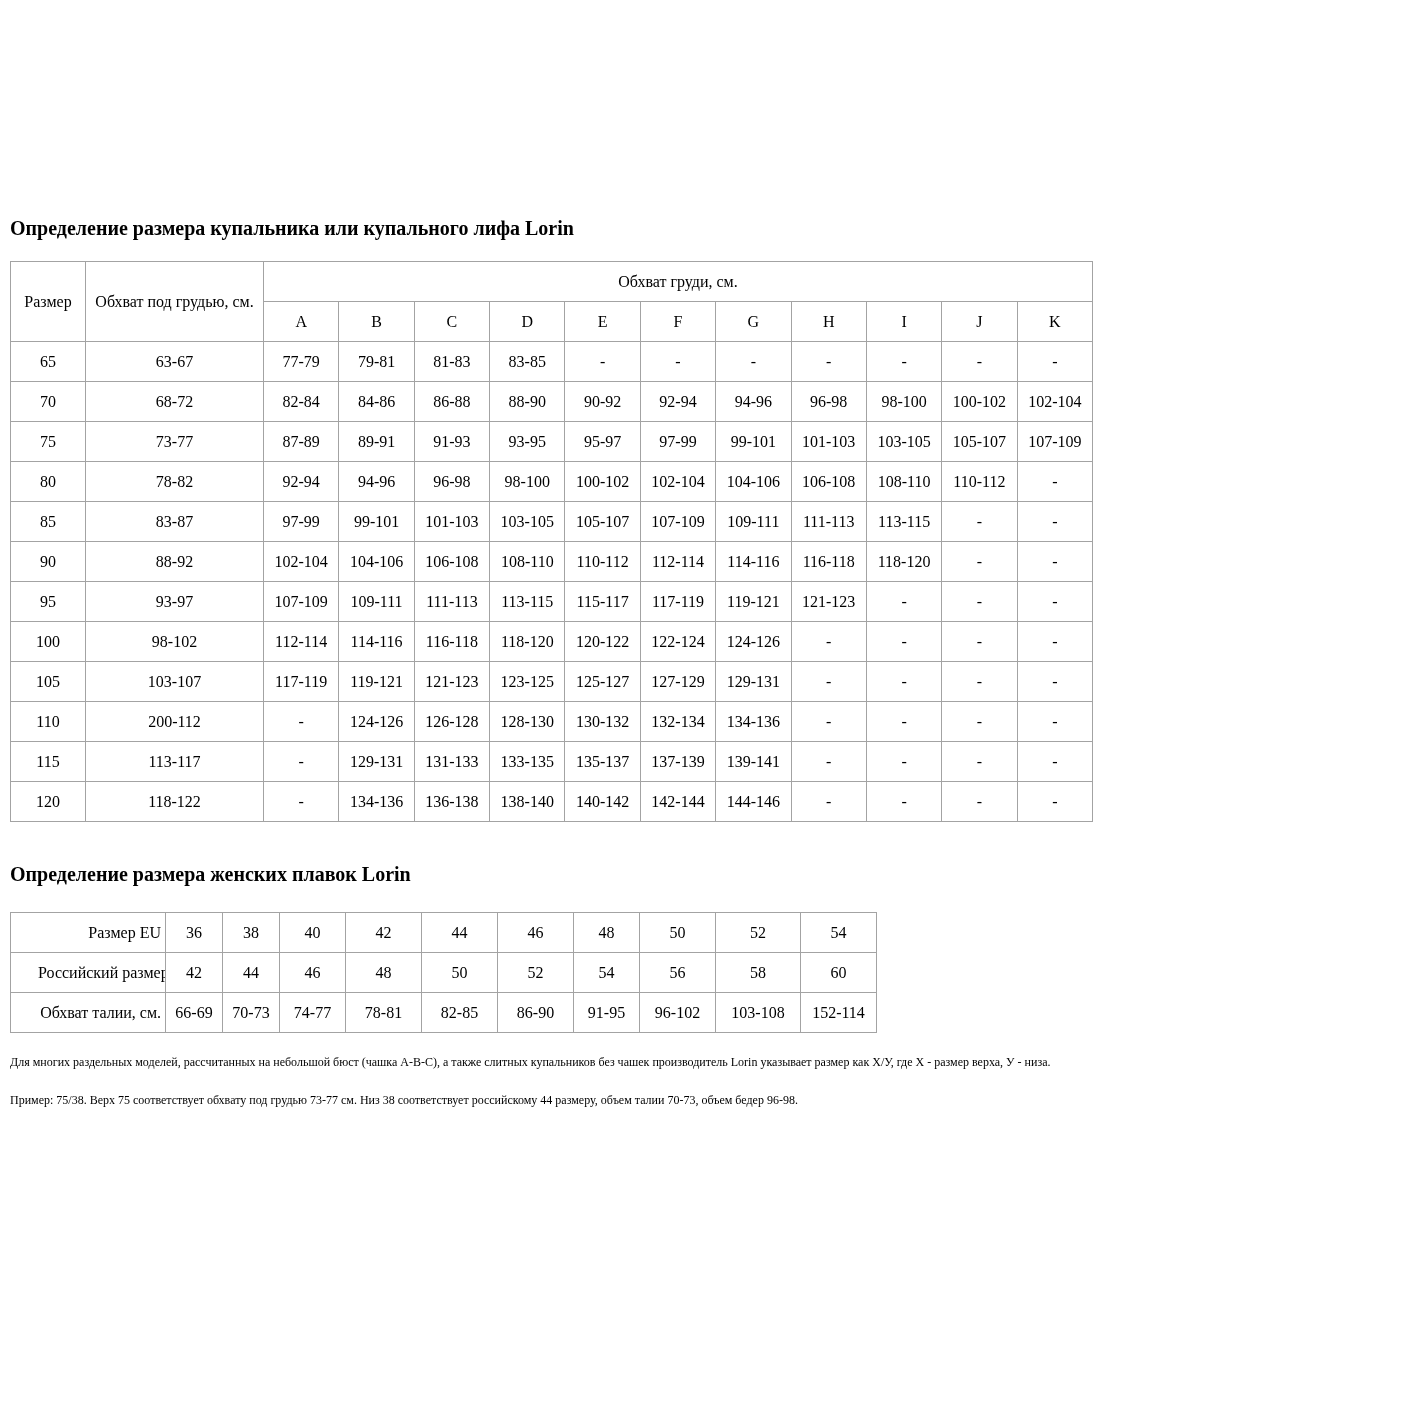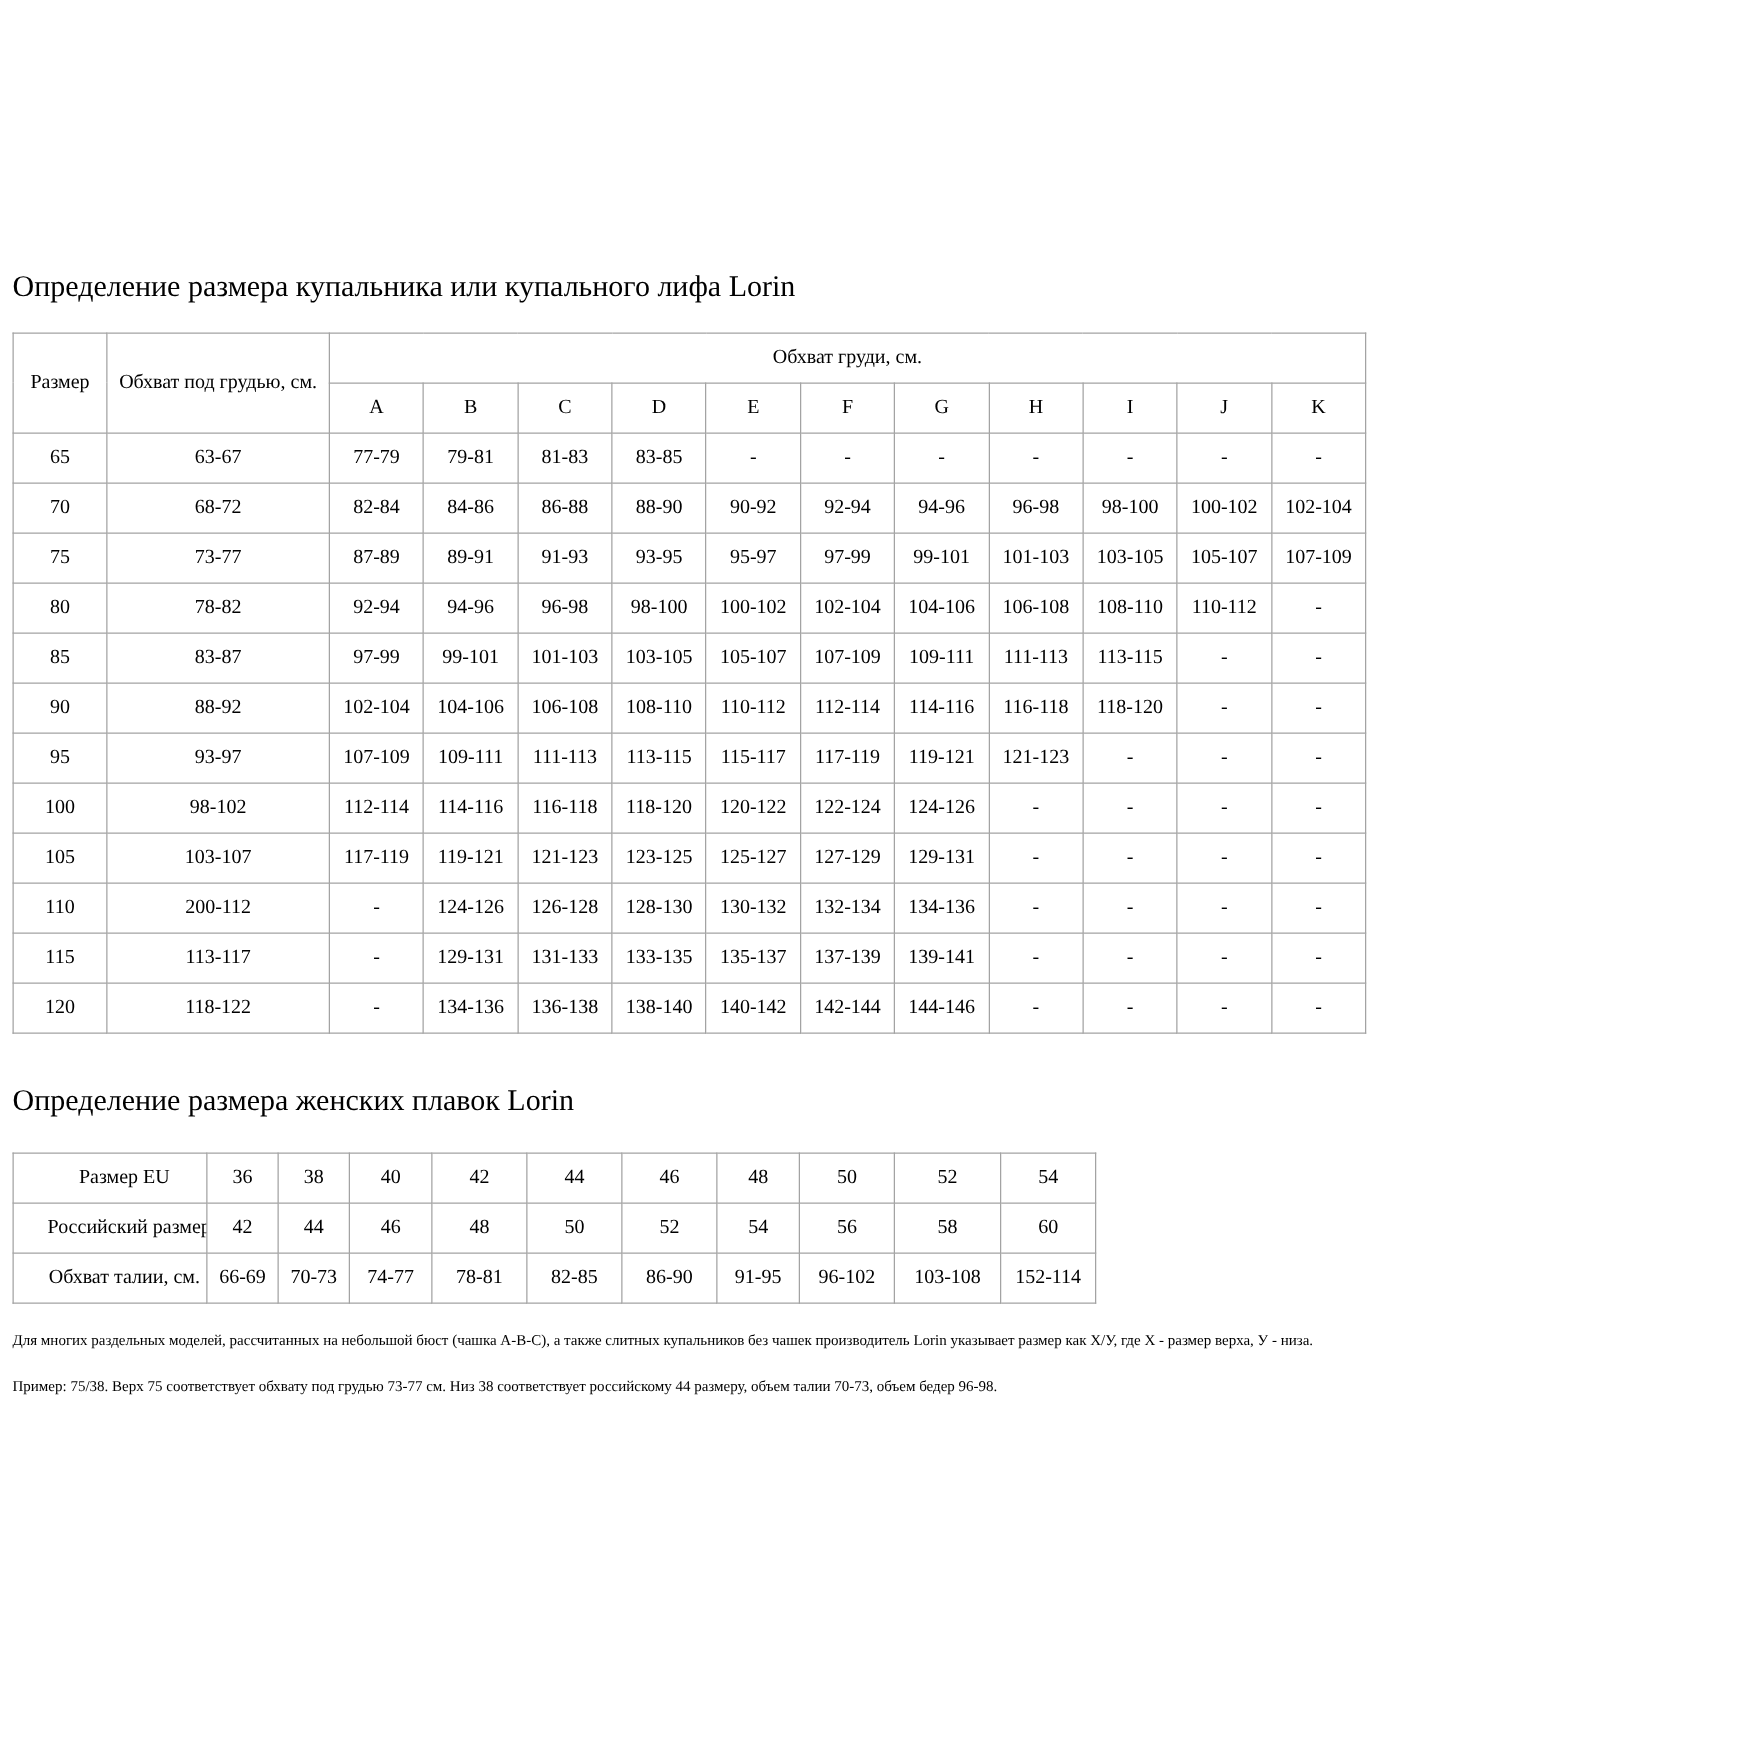--- a/index.html
+++ b/index.html
@@ -9,22 +9,22 @@
     color: #000000;
     font-family: "Liberation Serif", serif;
   }
   .page {
     width: 1404px;
     min-height: 1404px;
     box-sizing: border-box;
     padding: 216px 10px 40px 10px;
   }
   .section-title {
-    font-size: 24px;
-    font-weight: normal;
+    font-size: 20px;
+    font-weight: bold;
     margin: 0 0 21px 0;
     line-height: 1.2;
   }
   .section-title.second {
     margin-top: 40px;
     margin-bottom: 26px;
   }
   table {
     border-collapse: collapse;
     table-layout: fixed;
@@ -36,21 +36,21 @@
     border: 1px solid #a3a3a3;
     text-align: center;
     vertical-align: middle;
     font-weight: normal;
     height: 39px;
     padding: 0 4px;
     overflow: hidden;
     white-space: nowrap;
   }
   td.row-label {
-    text-align: center;
+    text-align: right;
     padding-left: 27px;
   }
   .note {
     font-size: 12px;
     margin: 22px 0 0 0;
     line-height: 1.3;
   }
 </style>
 </head>
 <body>

